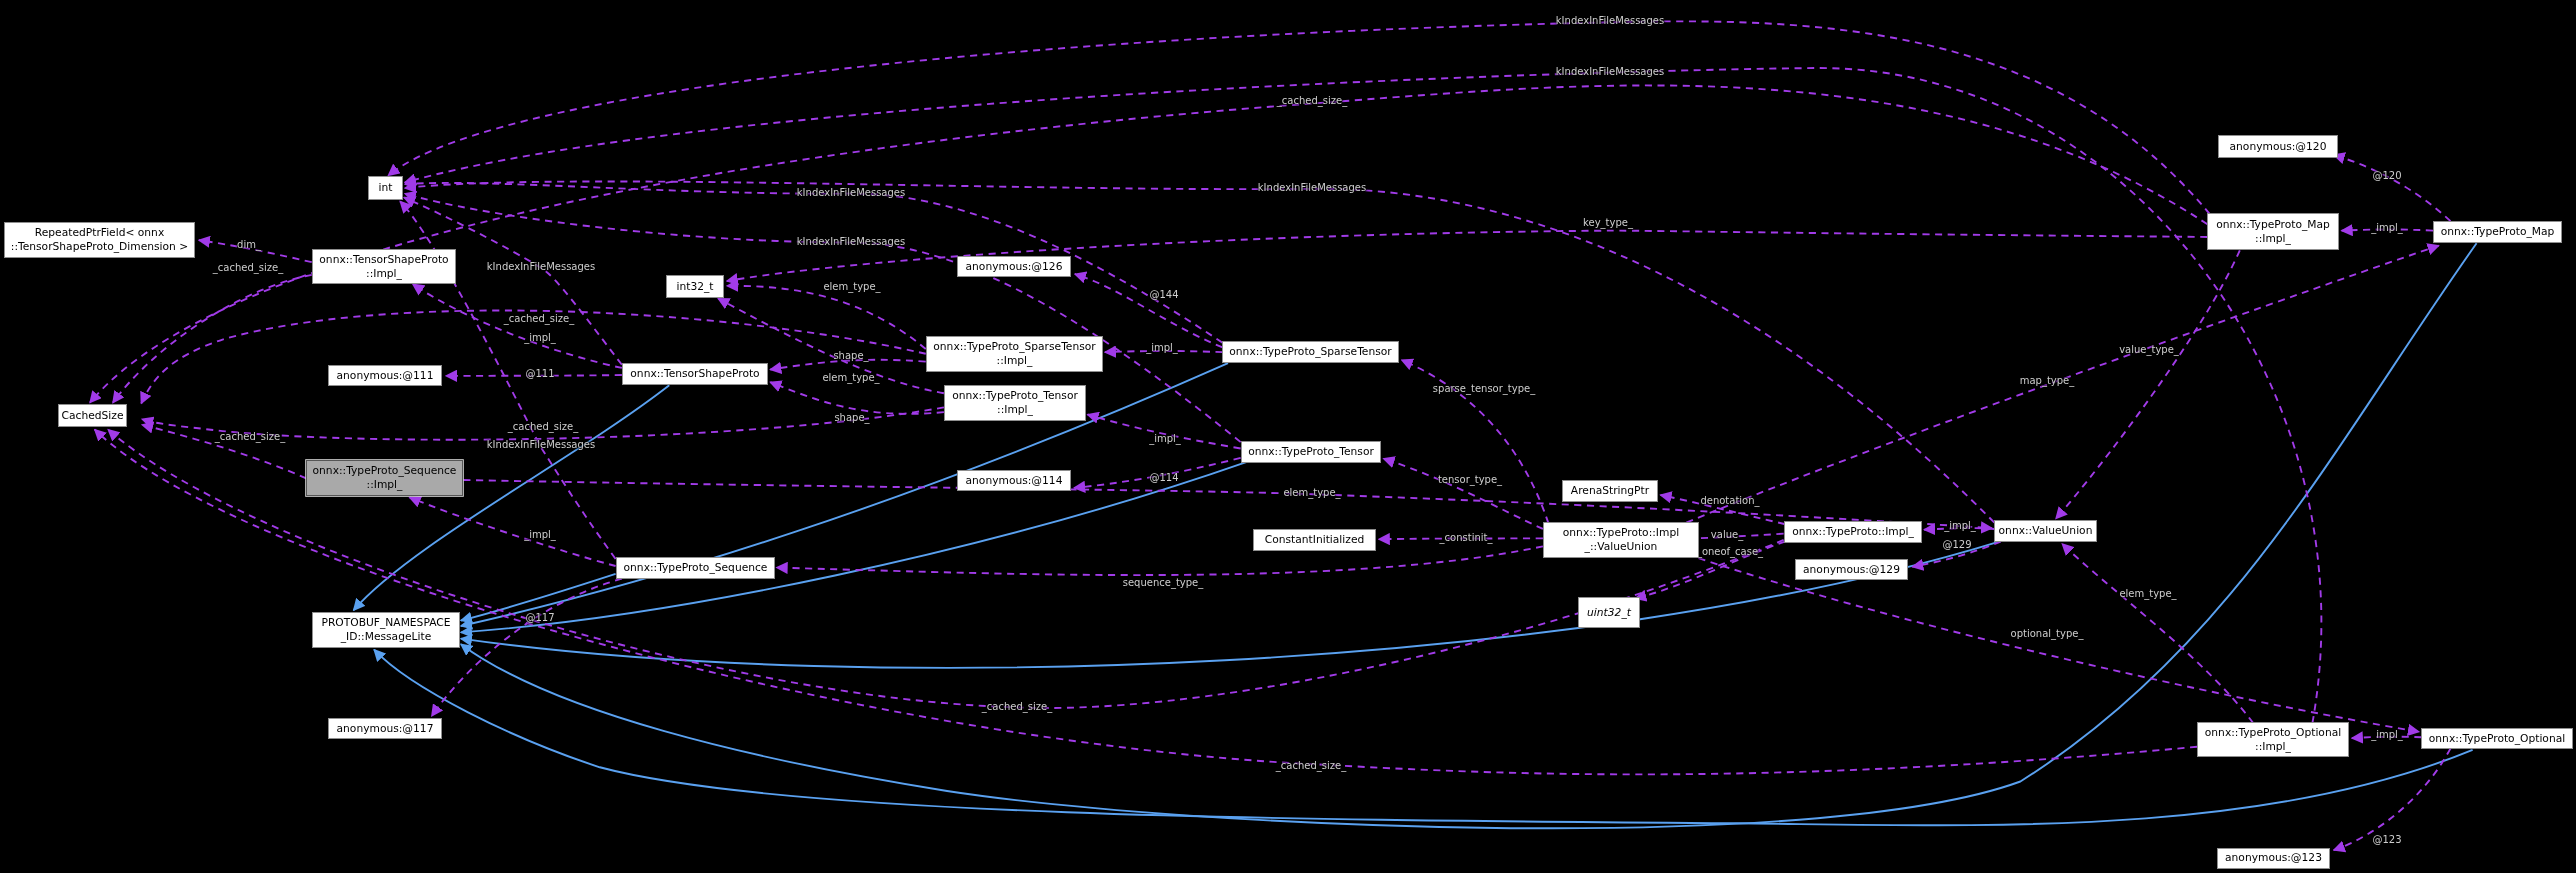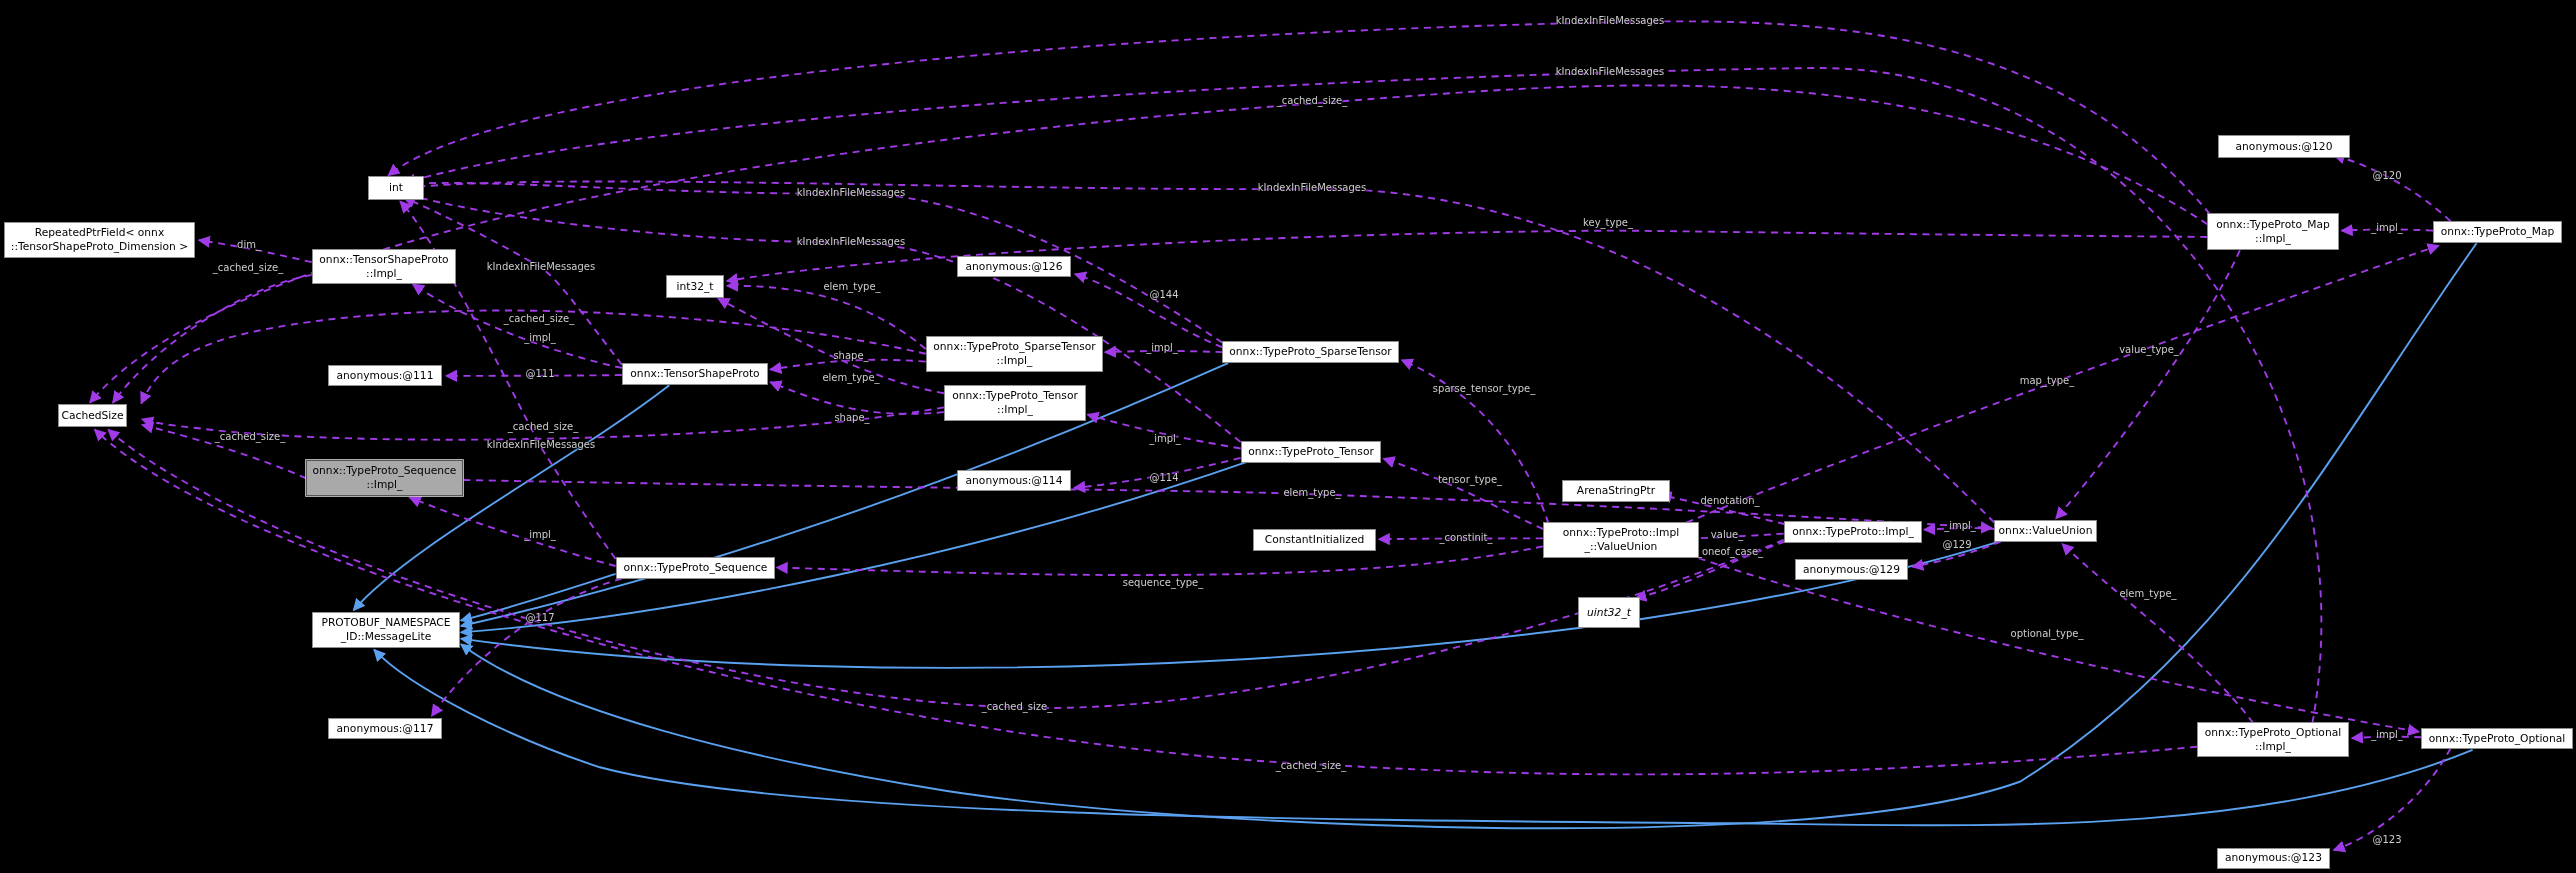--- a/index.html
+++ b/index.html
@@ -88,49 +88,49 @@
     <path class="pe" d="M 2122 668 C 2352 572, 2852 392, 3090 311" marker-end="url(#ap)"></path>
     <path class="pe" d="M 2122 697 C 2402 792, 2802 882, 3065 927" marker-end="url(#ap)"></path>
     <path class="pe" d="M 2838 317 C 2792 422, 2662 592, 2605 657" marker-end="url(#ap)"></path>
     <path class="pe" d="M 2855 916 C 2792 832, 2672 746, 2613 689" marker-end="url(#ap)"></path>
     <path class="pe" d="M 587 608 C 1102 618, 1502 620, 1663 626 C 2052 640, 2322 656, 2524 669" marker-end="url(#ap)"></path>
   </svg>
 
   <div class="node" style="left:4px;top:222px;width:191px;height:36px;">RepeatedPtrField&lt; onnx
 ::TensorShapeProto_Dimension &gt;</div>
   <div class="node" style="left:58px;top:404px;width:69px;height:23px;">CachedSize</div>
-  <div class="node" style="left:368px;top:176px;width:56px;height:24px;">int</div>
+  <div class="node" style="left:368px;top:176px;width:35px;height:24px;">int</div>
   <div class="node" style="left:312px;top:249px;width:144px;height:35px;">onnx::TensorShapeProto
 ::Impl_</div>
   <div class="node" style="left:328px;top:365px;width:114px;height:21px;">anonymous:@111</div>
   <div class="node hl" style="left:306px;top:460px;width:157px;height:36px;">onnx::TypeProto_Sequence
 ::Impl_</div>
   <div class="node" style="left:312px;top:612px;width:148px;height:36px;">PROTOBUF_NAMESPACE
 _ID::MessageLite</div>
   <div class="node" style="left:328px;top:718px;width:114px;height:21px;">anonymous:@117</div>
   <div class="node" style="left:666px;top:275px;width:58px;height:23px;">int32_t</div>
   <div class="node" style="left:622px;top:363px;width:146px;height:22px;">onnx::TensorShapeProto</div>
   <div class="node" style="left:616px;top:557px;width:159px;height:22px;">onnx::TypeProto_Sequence</div>
   <div class="node" style="left:957px;top:256px;width:114px;height:21px;">anonymous:@126</div>
   <div class="node" style="left:926px;top:336px;width:177px;height:36px;">onnx::TypeProto_SparseTensor
 ::Impl_</div>
   <div class="node" style="left:944px;top:385px;width:142px;height:36px;">onnx::TypeProto_Tensor
 ::Impl_</div>
   <div class="node" style="left:957px;top:470px;width:114px;height:21px;">anonymous:@114</div>
   <div class="node" style="left:1222px;top:341px;width:177px;height:22px;">onnx::TypeProto_SparseTensor</div>
   <div class="node" style="left:1241px;top:441px;width:140px;height:22px;">onnx::TypeProto_Tensor</div>
   <div class="node" style="left:1253px;top:529px;width:123px;height:22px;">ConstantInitialized</div>
-  <div class="node" style="left:1562px;top:480px;width:108px;height:22px;">ArenaStringPtr</div>
+  <div class="node" style="left:1562px;top:480px;width:96px;height:22px;">ArenaStringPtr</div>
   <div class="node" style="left:1543px;top:522px;width:156px;height:36px;">onnx::TypeProto::Impl
 _::ValueUnion</div>
   <div class="node" style="left:1578px;top:597px;width:62px;height:31px;font-style:italic;">uint32_t</div>
   <div class="node" style="left:1784px;top:521px;width:138px;height:22px;">onnx::TypeProto::Impl_</div>
   <div class="node" style="left:1795px;top:559px;width:113px;height:21px;">anonymous:@129</div>
   <div class="node" style="left:1994px;top:520px;width:103px;height:22px;">onnx::ValueUnion</div>
-  <div class="node" style="left:2218px;top:135px;width:132px;height:23px;">anonymous:@120</div>
+  <div class="node" style="left:2218px;top:135px;width:120px;height:23px;">anonymous:@120</div>
   <div class="node" style="left:2207px;top:213px;width:132px;height:37px;">onnx::TypeProto_Map
 ::Impl_</div>
   <div class="node" style="left:2433px;top:221px;width:129px;height:22px;">onnx::TypeProto_Map</div>
   <div class="node" style="left:2197px;top:722px;width:152px;height:35px;">onnx::TypeProto_Optional
 ::Impl_</div>
   <div class="node" style="left:2421px;top:728px;width:152px;height:21px;">onnx::TypeProto_Optional</div>
   <div class="node" style="left:2217px;top:848px;width:113px;height:20.5px;">anonymous:@123</div>
 
   <div class="elabel" style="left:1610px;top:20px;">kIndexInFileMessages</div>
   <div class="elabel" style="left:1610px;top:71px;">kIndexInFileMessages</div>

